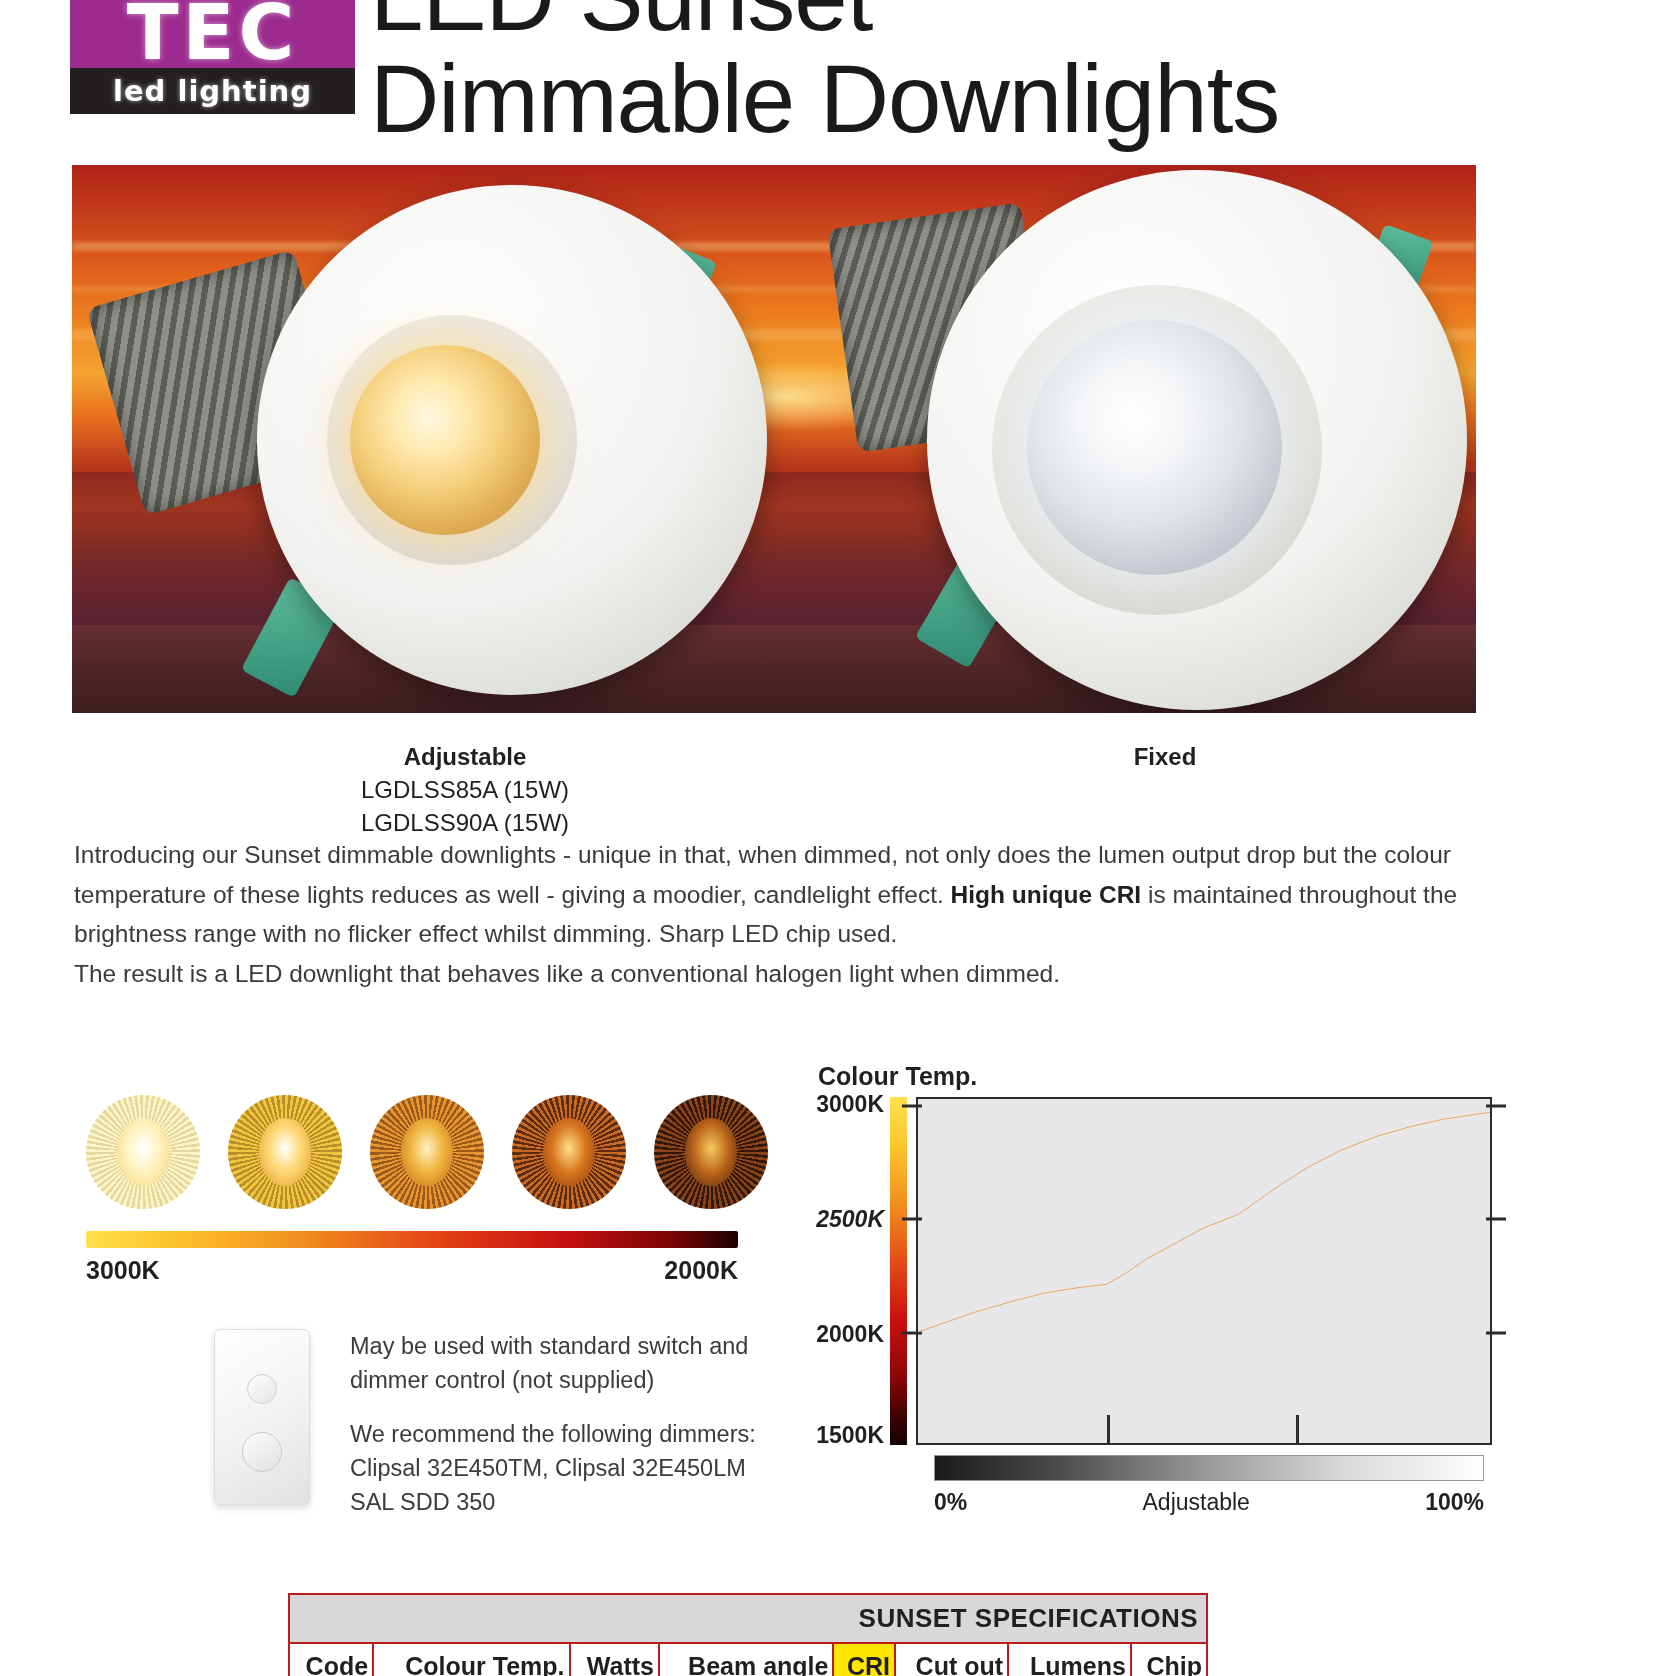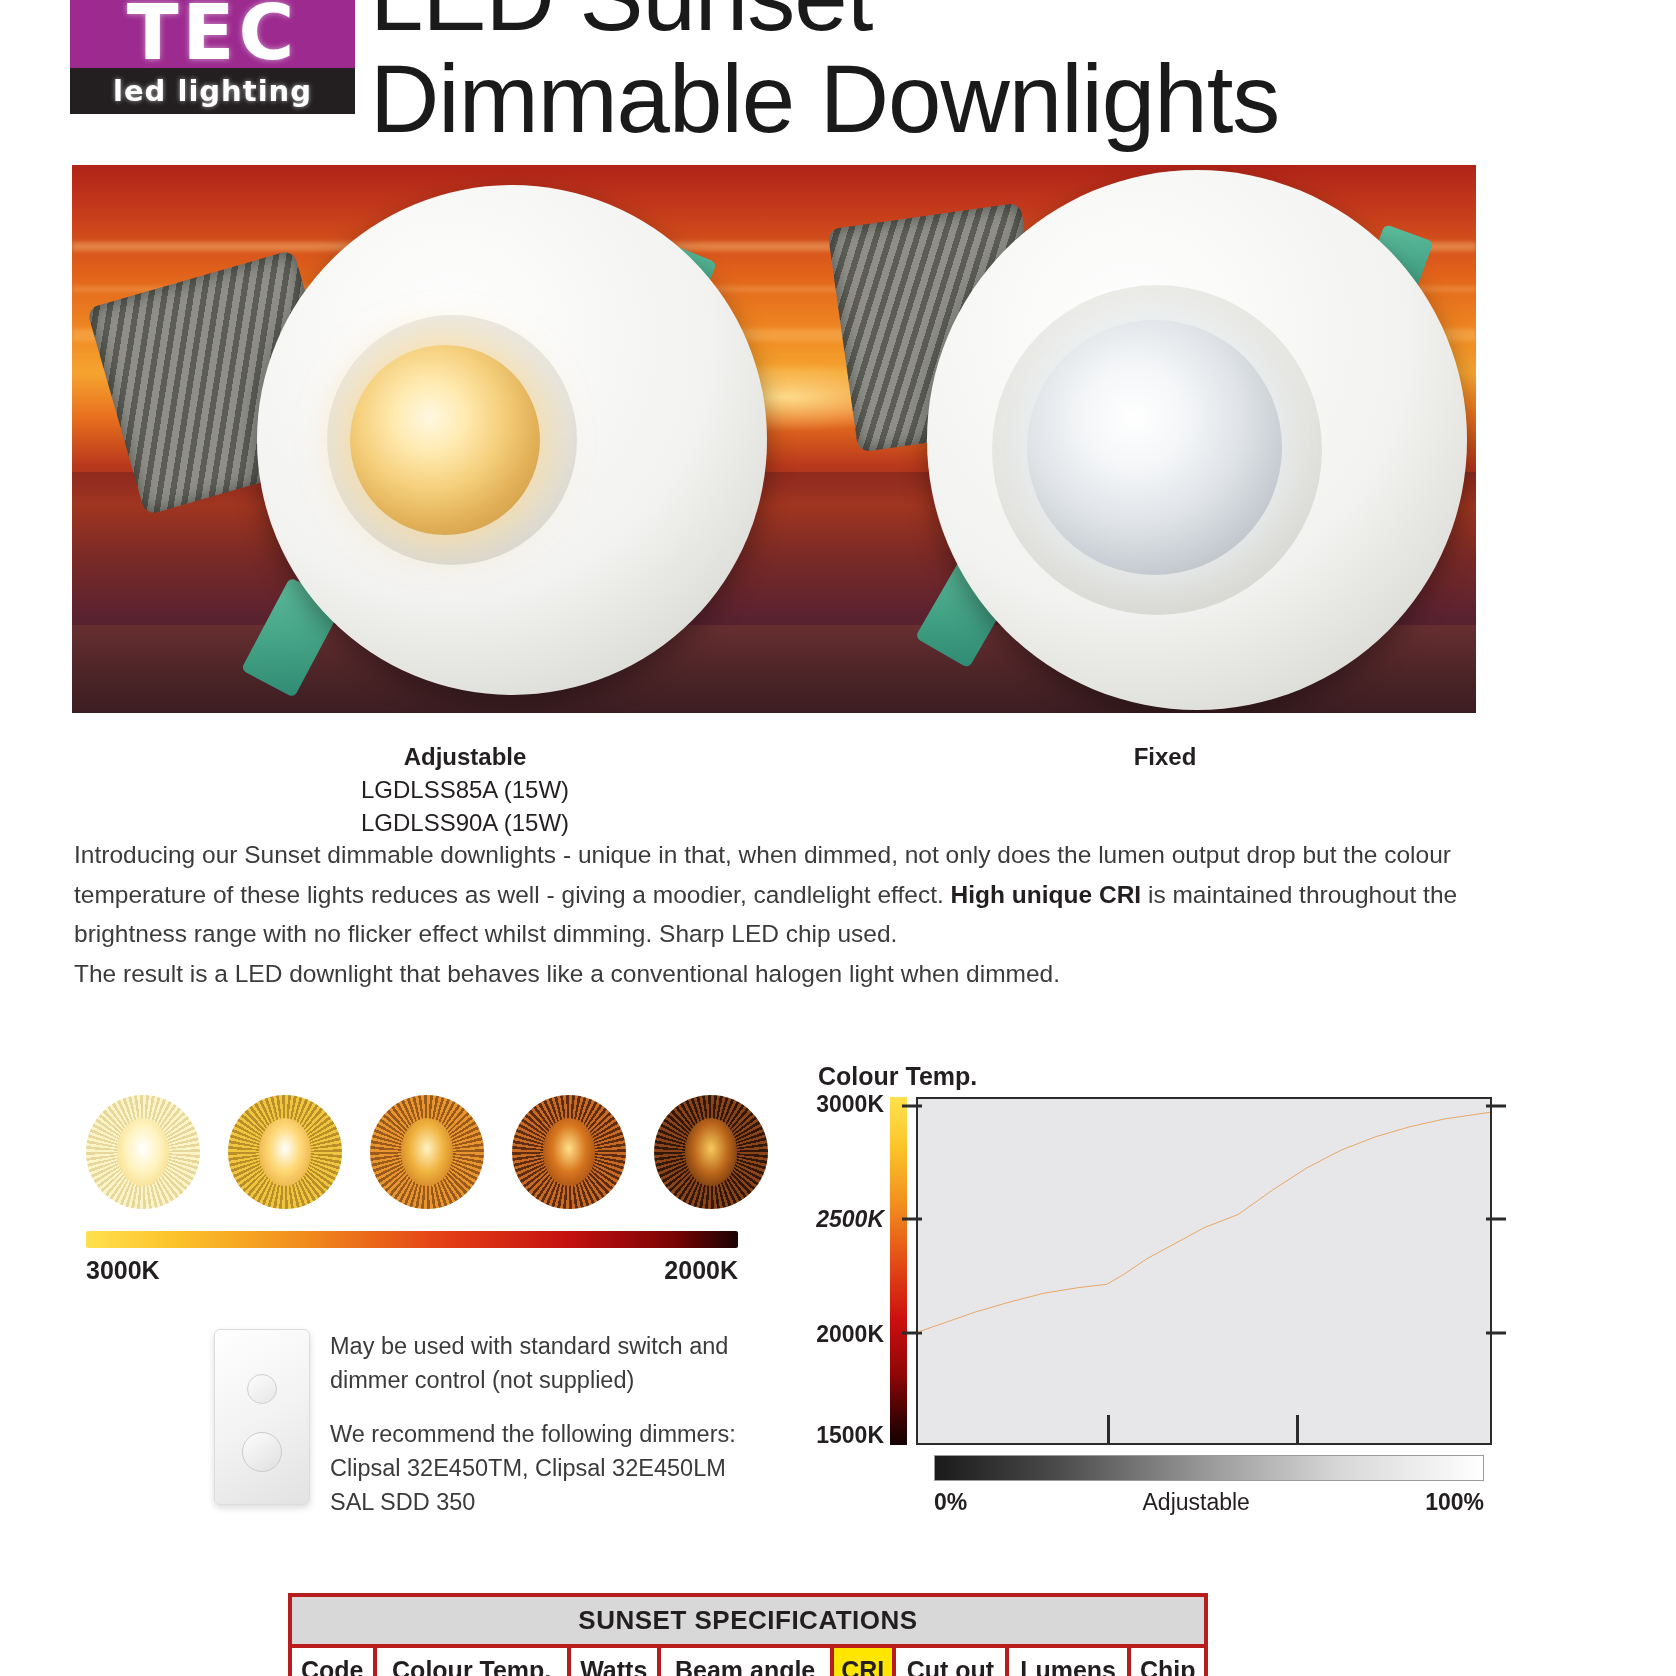--- a/index.html
+++ b/index.html
@@ -165,21 +165,21 @@
     border-radius: 2px;
   }
   .kbar-labels {
     margin-left: 12px; width: 652px;
     display: flex; justify-content: space-between;
     margin-top: 8px; font-size: 25px; font-weight: 700; color: #231f20;
   }
 
   .dimmer-block {
     margin-top: 44px; margin-left: 140px;
-    display: flex; gap: 20px; align-items: flex-start;
+    display: flex; gap: 40px; align-items: flex-start;
   }
   .switchplate {
     width: 96px; height: 176px; flex: none;
     background: linear-gradient(150deg, #ffffff 0%, #f3f3f3 50%, #e2e2e2 100%);
     border: 1px solid #dcdcdc; border-radius: 6px;
     box-shadow: 0 3px 7px rgba(0,0,0,0.14);
     position: relative;
   }
   .sw-btn-top {
     position: absolute; left: 50%; top: 44px; transform: translateX(-50%);
@@ -243,23 +243,23 @@
   }
   .xlabels .mid { font-weight: 400; }
 
   
   .spectable {
     position: absolute; left: 288px; top: 1593px; width: 920px;
     border: 2px solid #2b2b2b; border-collapse: collapse;
     background: #ffffff;
   }
   .spectable td, .spectable th {
-    border: 4px solid #b91c1c;
+    border: 2px solid #b91c1c;
     font-size: 25px; font-weight: 700; color: #231f20;
-    text-align: center; padding: 6px 4px;
+    text-align: right; padding: 6px 4px;
   }
   .spec-title-row td {
     background: #d8d8d8; font-size: 26px; letter-spacing: 0.5px; padding: 8px;
   }
   .spec-head th { background: #ffffff; font-size: 25px; padding: 8px 4px; }
   .spec-head th.hl { background: #ffe600; }
 </style>
 </head>
 <body>
 

